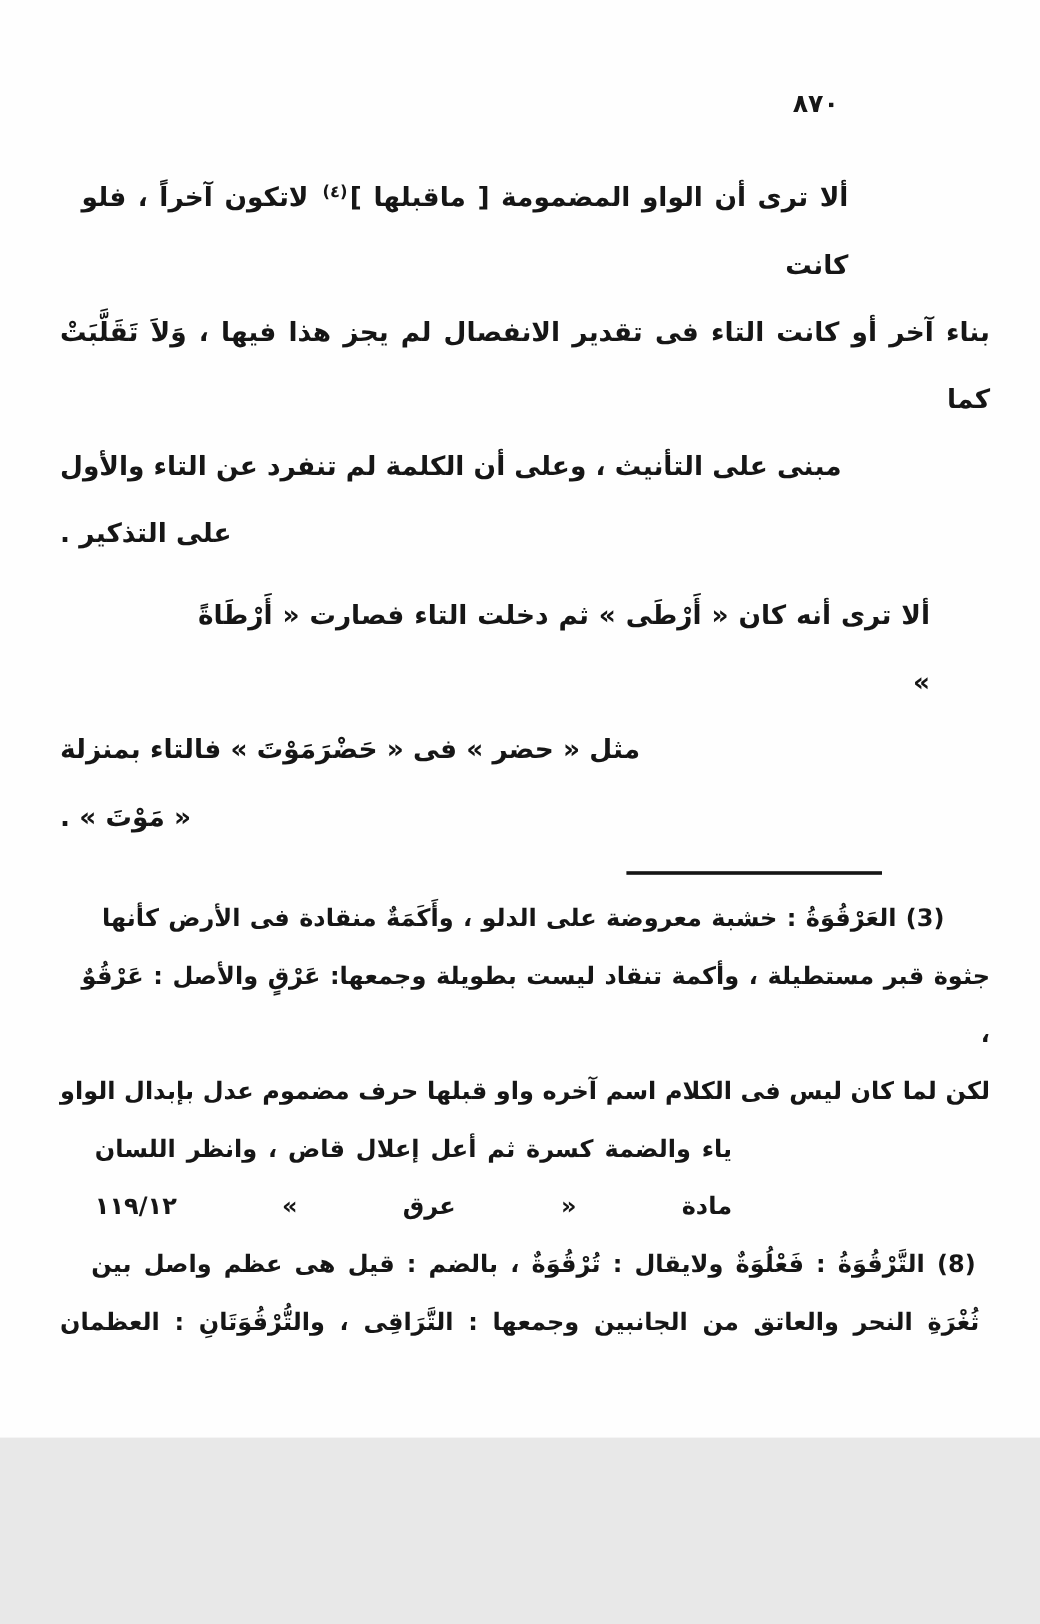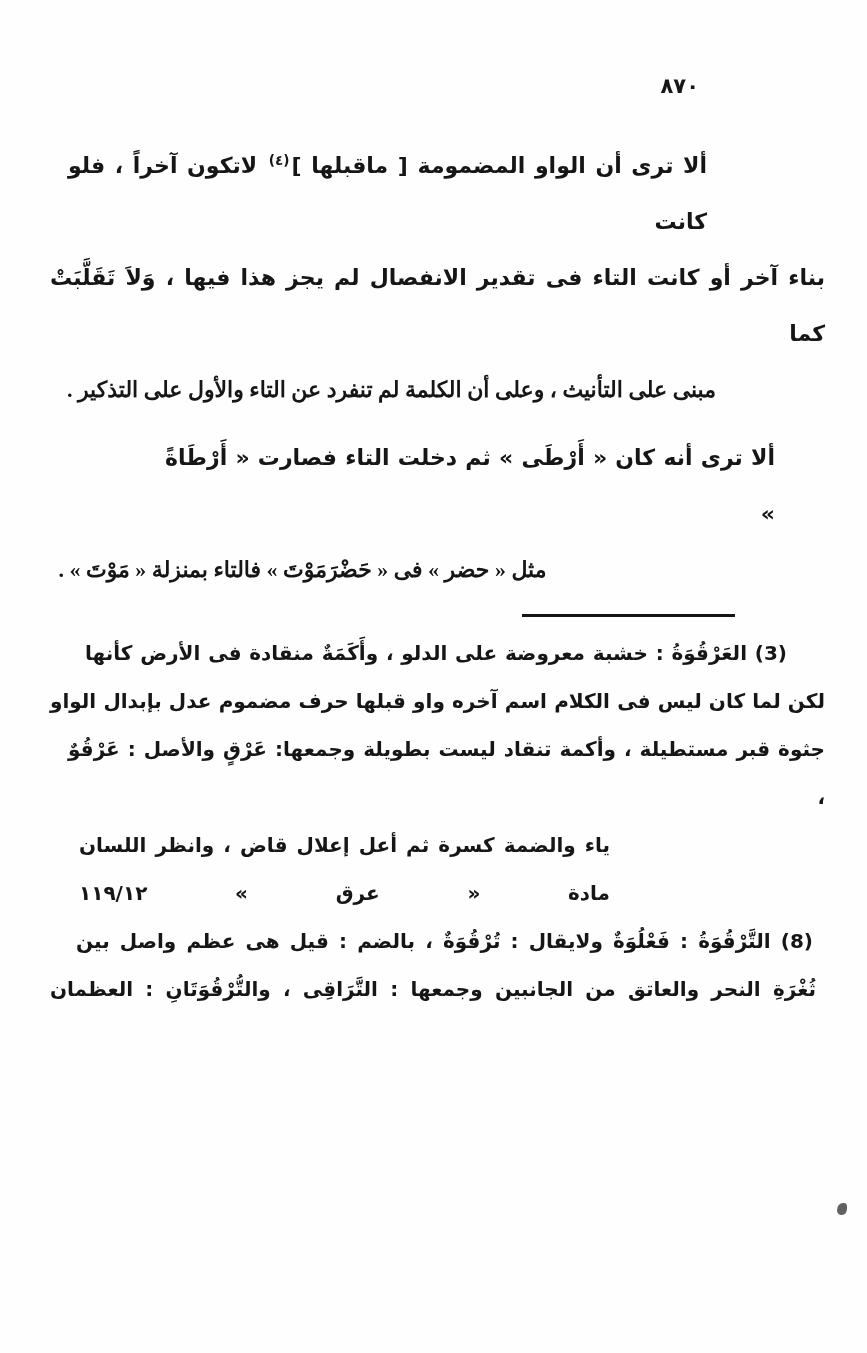--- a/index.html
+++ b/index.html
@@ -2,21 +2,21 @@
 <html lang="ar" dir="rtl"><head>
 <meta charset="utf-8">
 <style>
   html,body { margin:0; padding:0; }
   body {
     background:#e8e8e8;
     font-family:"DejaVu Sans", sans-serif;
   }
   .page {
     position:relative;
-    width:867px; height:1353px;
+    width:867px; height:1198px;
     margin:0 auto;
     background:#fefefe;
     color:#161616;
     direction:rtl;
     overflow:hidden;
   }
   .page-number {
     position:absolute;
     top:74px; right:168px;
     font-size:21px;
@@ -34,21 +34,21 @@
     font-size:22px;
     font-weight:bold;
     line-height:56px;
   }
   .fn-line {
     font-size:20px;
     font-weight:bold;
     line-height:48px;
   }
   .j { text-align:justify; text-align-last:justify; }
-  .r { text-align:center;font-family:Liberation Serif, serif; }
+  .r { text-align:left; }
   .l { text-align:left; }
   sup.fn-ref {
     font-size:0.62em;
     vertical-align:super;
     line-height:0;
     padding:0 2px;
   }
   
   #m1 { padding:0 55px 0 55px; }
   #m2 { padding-left:160px; }
@@ -97,22 +97,22 @@
         <div class="ml j" id="m7"><span>ألا ترى أنه كان « أَرْطَى » ثم دخلت التاء فصارت « أَرْطَاةً »</span></div>
         <div class="ml r" id="m8"><span>مثل « حضر » فى « حَضْرَمَوْتَ » فالتاء بمنزلة « مَوْتَ » .</span></div>
       </div>
 
     </div>
 
     <div class="rule"></div>
 
     <div class="footnotes">
       <div class="fn-line j" id="f1"><span>(3) العَرْقُوَةُ : خشبة معروضة على الدلو ، وأَكَمَةٌ منقادة فى الأرض كأنها</span></div>
+      <div class="fn-line j" id="f2"><span>جثوة قبر مستطيلة ، وأكمة تنقاد ليست بطويلة وجمعها: عَرْقٍ والأصل : عَرْقُوٌ ،</span></div>
       <div class="fn-line j" id="f3"><span>لكن لما كان ليس فى الكلام اسم آخره واو قبلها حرف مضموم عدل بإبدال الواو</span></div>
-      <div class="fn-line j" id="f2"><span>جثوة قبر مستطيلة ، وأكمة تنقاد ليست بطويلة وجمعها: عَرْقٍ والأصل : عَرْقُوٌ ،</span></div>
       <div class="fn-line j" id="f4"><span>ياء والضمة كسرة ثم أعل إعلال قاض ، وانظر اللسان مادة « عرق » ١١٩/١٢</span></div>
       <div class="fn-line j" id="f5"><span>(8) التَّرْقُوَةُ : فَعْلُوَةٌ ولايقال : تُرْقُوَةٌ ، بالضم : قيل هى عظم واصل بين</span></div>
       <div class="fn-line j" id="f6"><span>ثُغْرَةِ النحر والعاتق من الجانبين وجمعها : التَّرَاقِى ، والتُّرْقُوَتَانِ : العظمان</span></div>
 
     </div>
 
   </div>
 
   <div class="smudge"></div>
 

